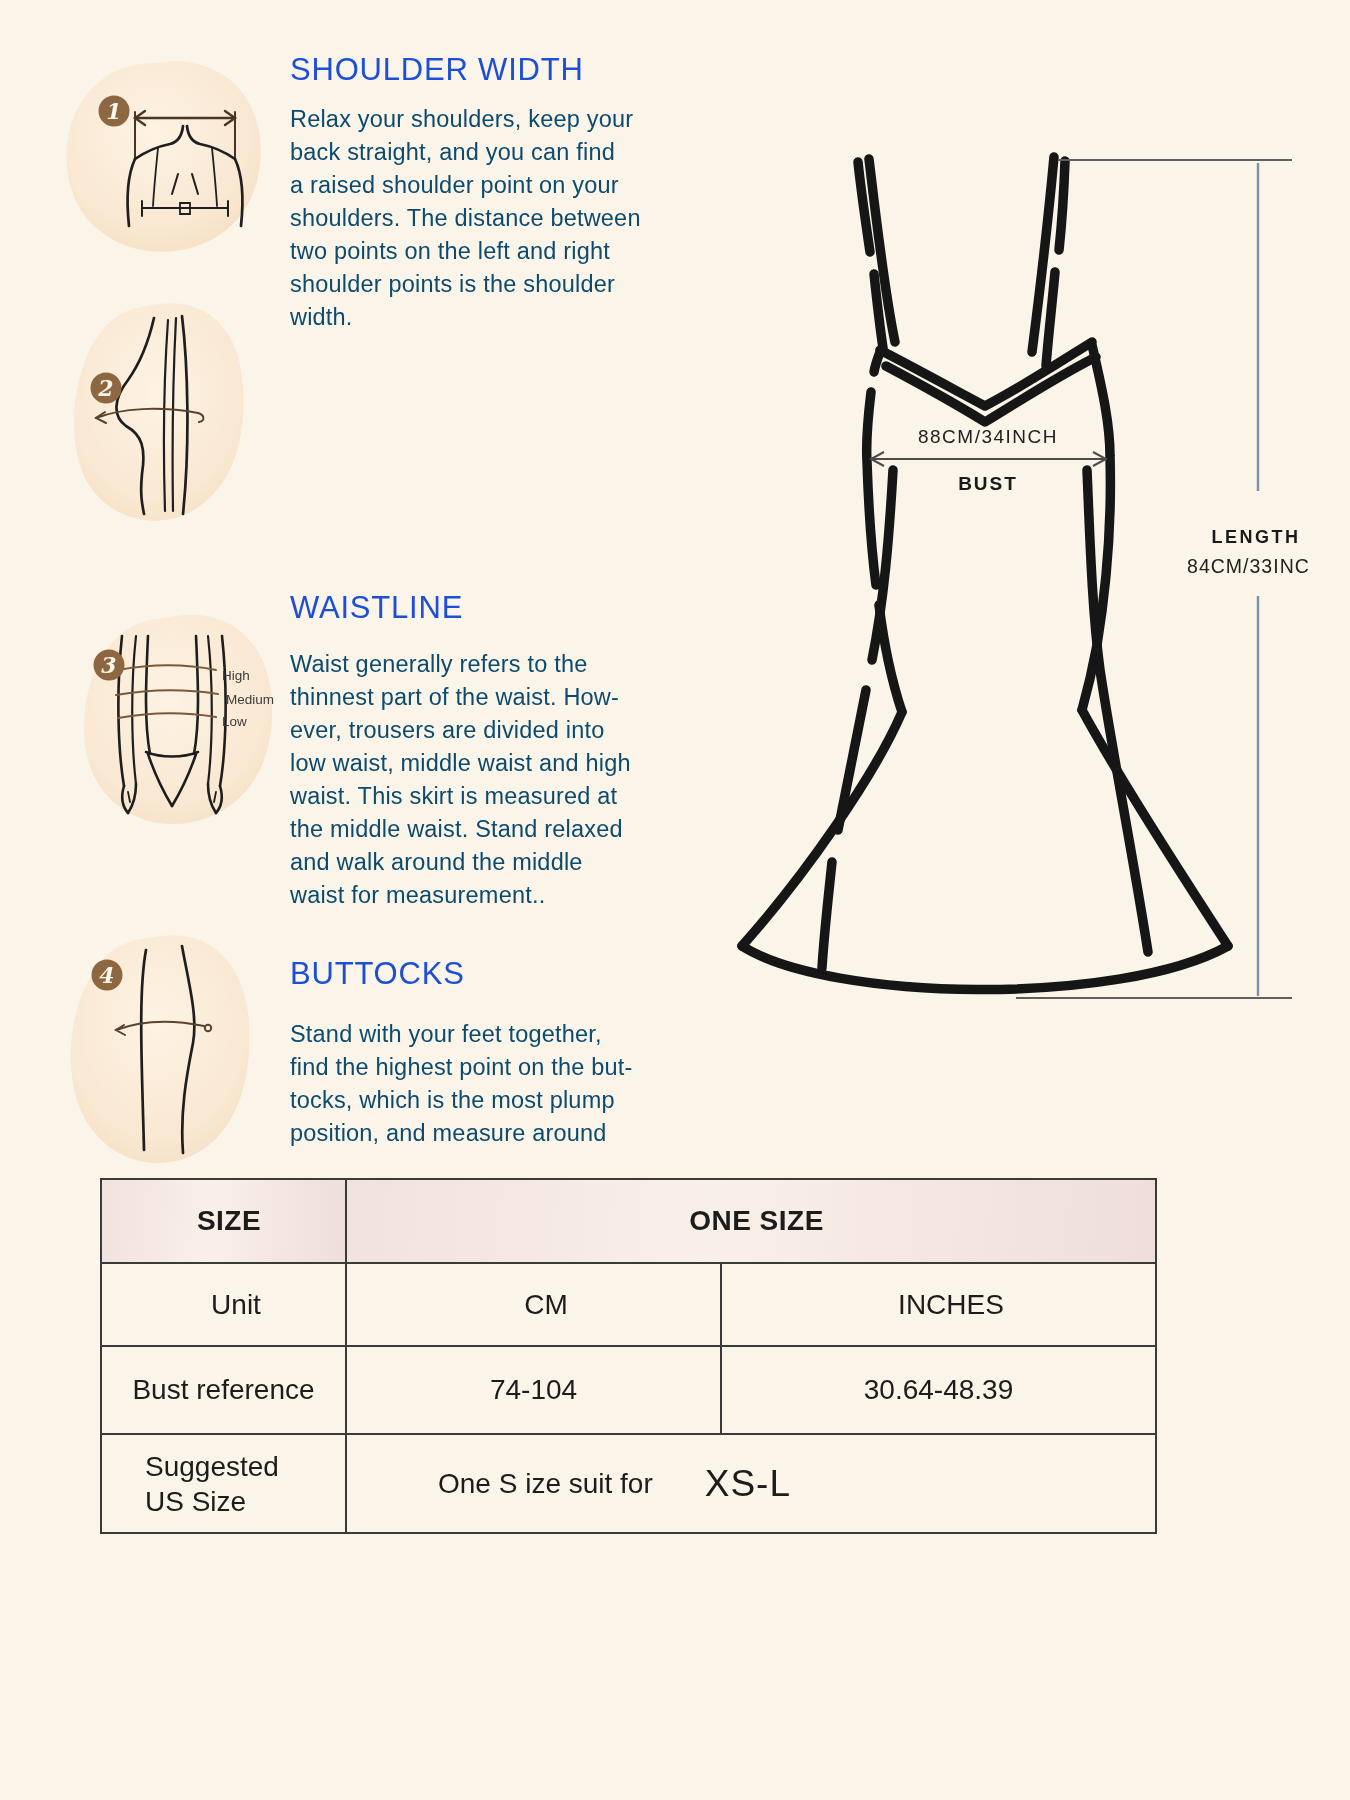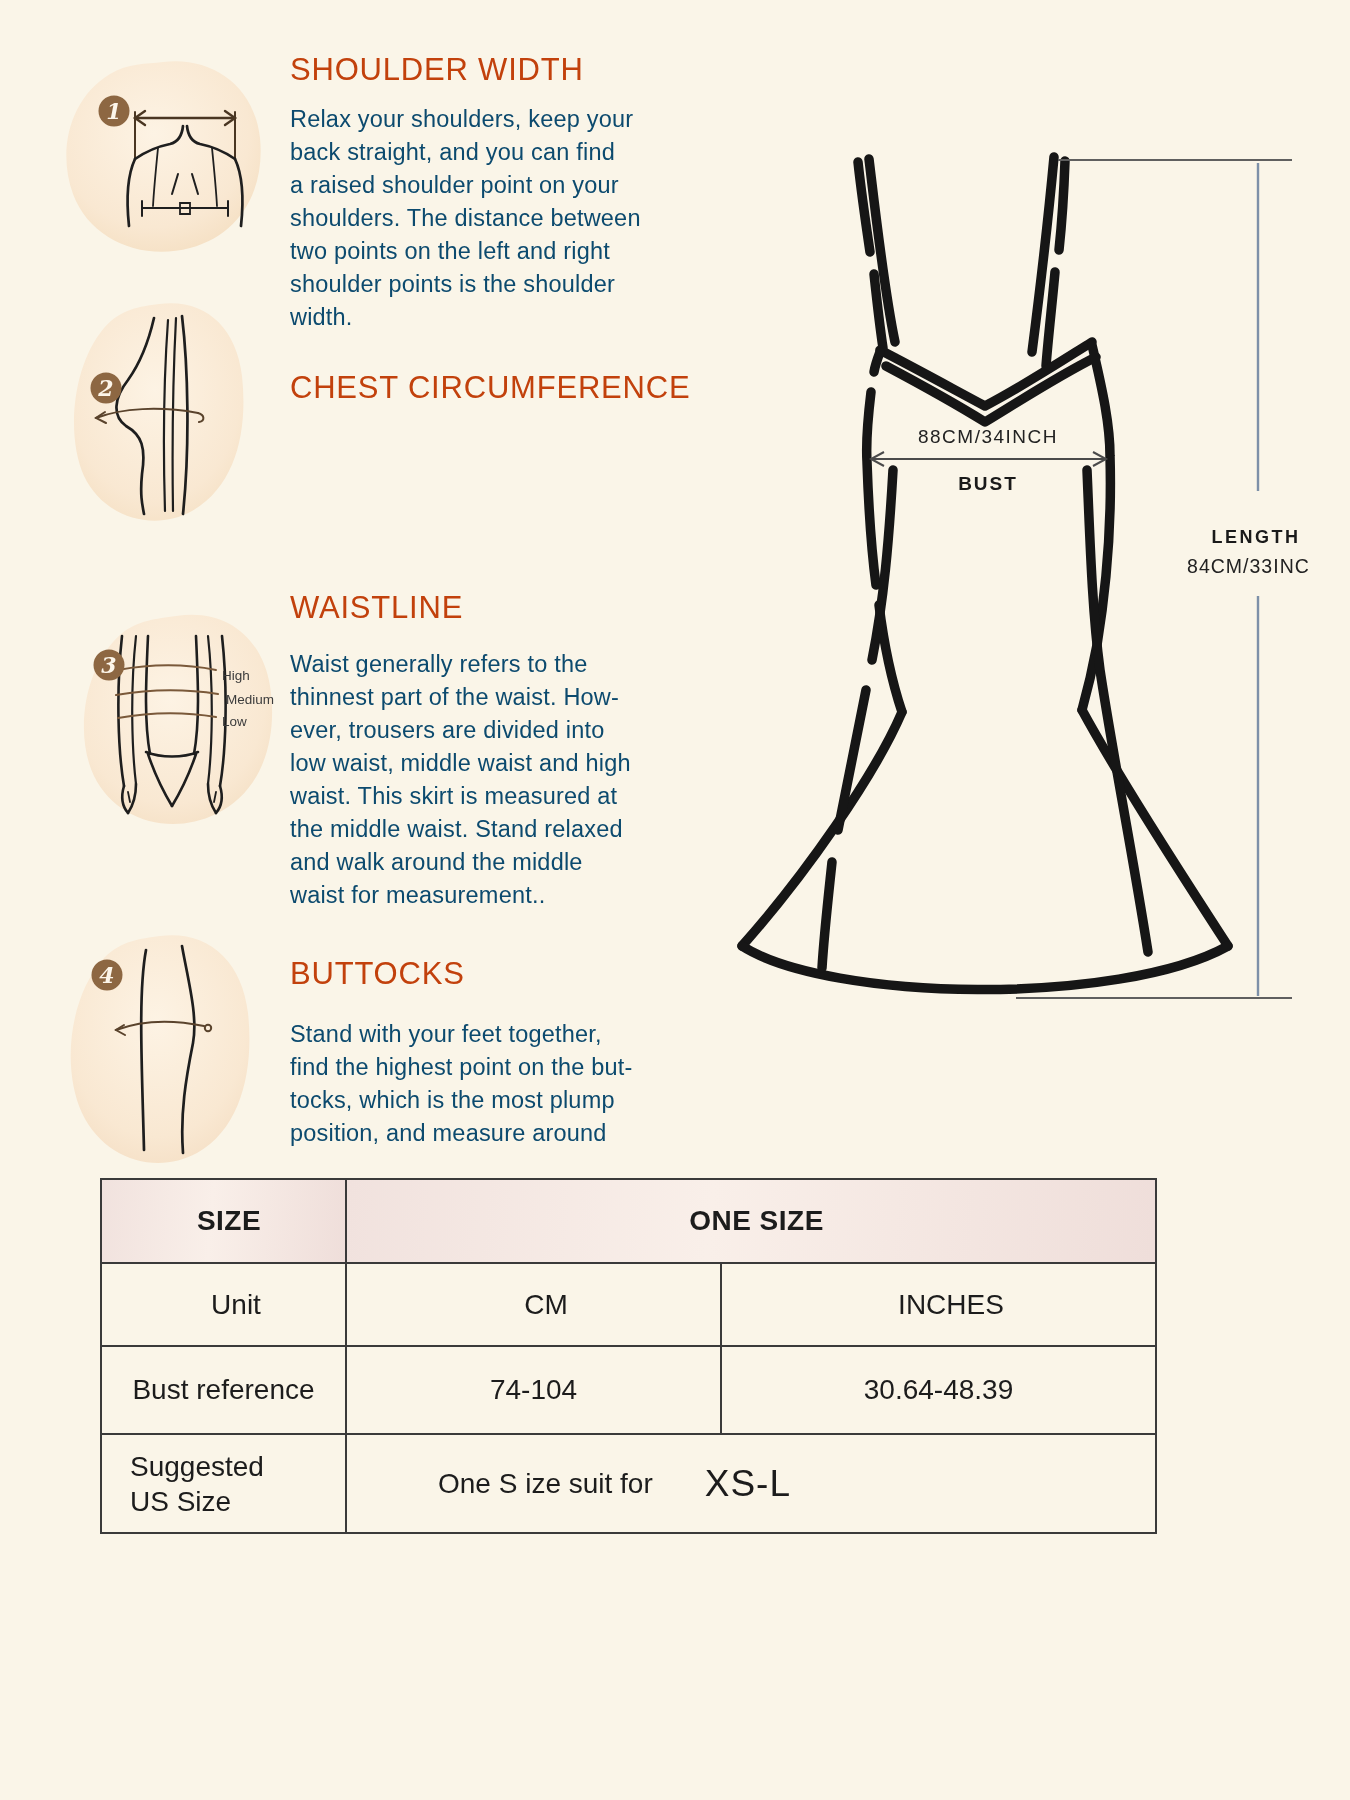--- a/index.html
+++ b/index.html
@@ -9,21 +9,21 @@
     background:#faf5e8;
     font-family:"Liberation Sans", sans-serif;
     color:#1f1f1f;
     overflow:hidden;
   }
   
   .blob{position:absolute;}
   .sec-title{
     position:absolute;left:290px;
     font-size:31px;letter-spacing:0.8px;
-    color:#c2410c;font-weight:400;
+    color:#1d4ed8;font-weight:400;
     white-space:nowrap;
   }
   .sec-body{
     position:absolute;left:290px;
     font-size:23.5px;line-height:33px;
     color:#0c4a6e;letter-spacing:0.2px;
     white-space:pre-line;
     width:400px;
   }
   
@@ -42,21 +42,21 @@
     font-weight:bold;
     background:linear-gradient(95deg,#f1e2de 0%,#f9efe9 45%,#efdeda 100%);
     letter-spacing:0.5px;
     padding-left:12px;
   }
   tr.r1 td{height:80px;}
   tr.r2 td{height:79px;padding-left:26px;}
   tr.r3 td{height:84px;text-align:center;}
   tr.r4 td{height:95px;}
   td.left-cell{
-    text-align:left;padding-left:28px;
+    text-align:left;padding-left:43px;
     white-space:pre-line;line-height:35px;
   }
   .suit-cell{display:flex;align-items:center;padding-left:90px;gap:52px;}
   .suit-text{font-size:28px;}
   .suit-value{font-size:37px;letter-spacing:1px;}
 </style>
 </head>
 <body>
 
 <div class="page">
@@ -119,21 +119,20 @@
       <path d="M 112,22 C 109,80 108,150 109,215" stroke-width="2.2"></path>
     </g>
     <g stroke="#5a432c" stroke-width="2" fill="none" stroke-linecap="round">
       <path d="M 32,122 C 58,112 96,110 134,117"></path>
       <polyline points="41,116 32,122 42,127"></polyline>
       <path d="M 134,117 C 141,119 141,125 135,126"></path>
     </g>
     <circle cx="42" cy="92" r="15.5" fill="#8d6742"></circle>
     <text x="42" y="100" text-anchor="middle" font-size="22" font-style="italic" font-weight="bold" font-family="DejaVu Serif, serif" fill="#fdf6ea">2</text>
   </svg>
-  <div class="sec-title" style="top:370px">CHEST CIRCUMFERENCE</div>
 
   <svg class="blob" style="left:76px;top:606px" width="205" height="230" viewBox="0 0 205 230">
     <defs>
       <radialGradient id="g3" cx="46%" cy="40%" r="72%">
         <stop offset="0%" stop-color="#fdf3e4"></stop>
           <stop offset="70%" stop-color="#f9e8d2"></stop>
           <stop offset="100%" stop-color="#f3ddc0"></stop>
       </radialGradient>
     </defs>
     <path fill="url(#g3)" d="M 100,10 C 148,2 186,30 194,80 C 202,130 188,185 140,208 C 95,230 40,215 18,170 C -2,128 8,60 45,28 C 62,14 80,13 100,10 Z"></path>

